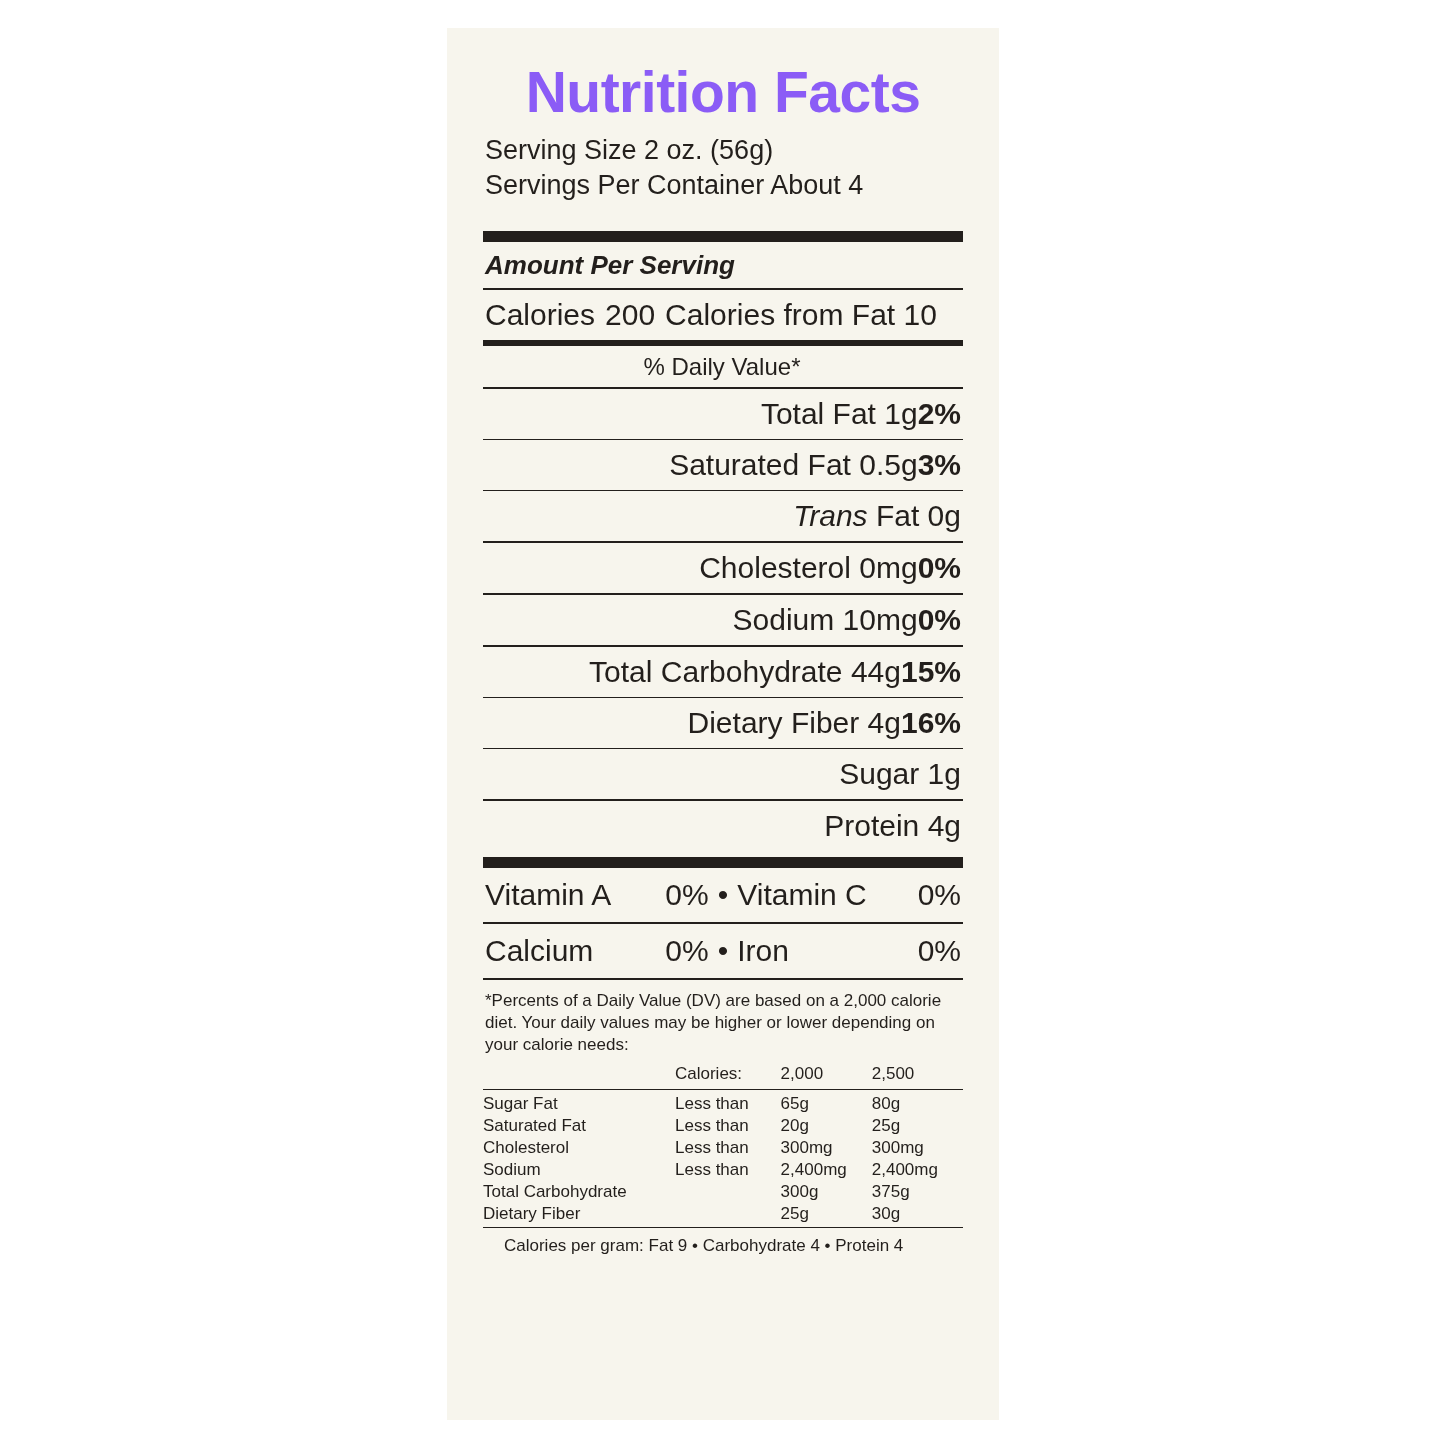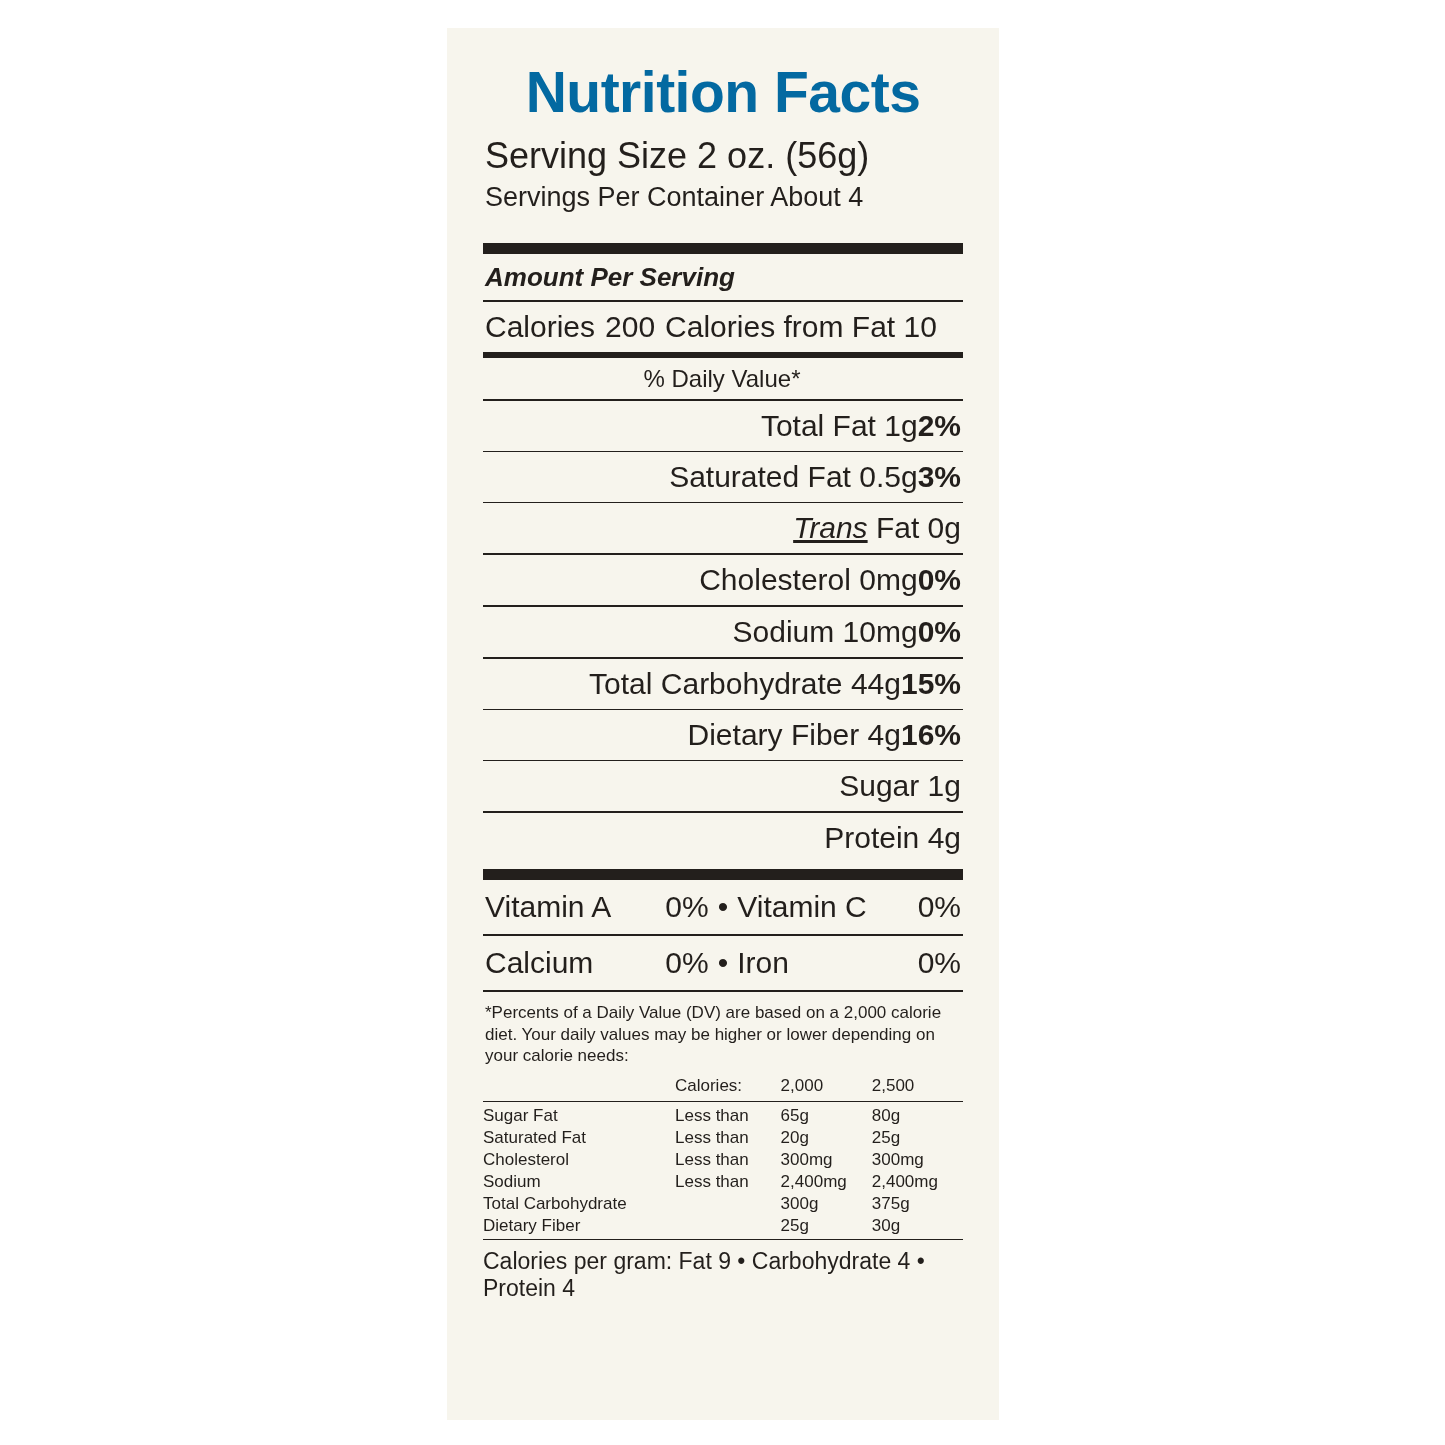--- a/index.html
+++ b/index.html
@@ -36,24 +36,24 @@
     top: 36px;
     width: 480px;
   }
   .title {
     font-size: 57px;
     font-weight: bold;
     letter-spacing: -0.5px;
     line-height: 1.0;
     text-align: center;
     margin: 0 0 12px 0;
-    color: #0369a1;
+    color: #8b5cf6;
   }
   .serving {
-    font-size: 36px;
+    font-size: 27px;
     line-height: 1.3;
     margin: 0;
     padding-left: 2px;
   }
   .serving2 {
     font-size: 27px;
     line-height: 1.3;
     margin: 0 0 28px 0;
     padding-left: 2px;
   }
@@ -96,21 +96,21 @@
     padding: 8px 2px 8px 2px;
   }
   .cal-row .sp { display: inline-block; width: 10px; }
   .dv {
     text-align: center;
     font-size: 24px;
     padding: 7px 2px 6px 0;
   }
   .indent1 { padding-left: 24px; }
   .bold { font-weight: normal; }
-  .ital { font-style: italic; text-decoration: underline; }
+  .ital { font-style: italic; }
   .vit-row {
     display: flex;
     align-items: baseline;
     font-size: 30px;
     padding: 10px 2px 10px 2px;
   }
   .vit-row .cell {
     display: flex;
     justify-content: space-between;
     width: 47%;
@@ -135,22 +135,23 @@
     vertical-align: top;
     white-space: nowrap;
   }
   .dvtable td.c1 { width: 40%; }
   .dvtable td.c2 { width: 22%; }
   .dvtable td.c3 { width: 19%; }
   .dvtable td.c4 { width: 19%; }
   .dvhead td { padding-bottom: 3px; }
   .dv-sep { border-top: 1px solid #231f1c; height: 0; margin: 2px 0 3px 0; }
   .calgram {
-    font-size: 23px;
+    font-size: 17px;
     padding-top: 5px;
+    margin-left: 21px;
   }
   .sub-ind { padding-left: 18px; }
 </style>
 </head>
 <body>
 
 <div class="page">
   <div class="panel">
     <div class="inner">
 

